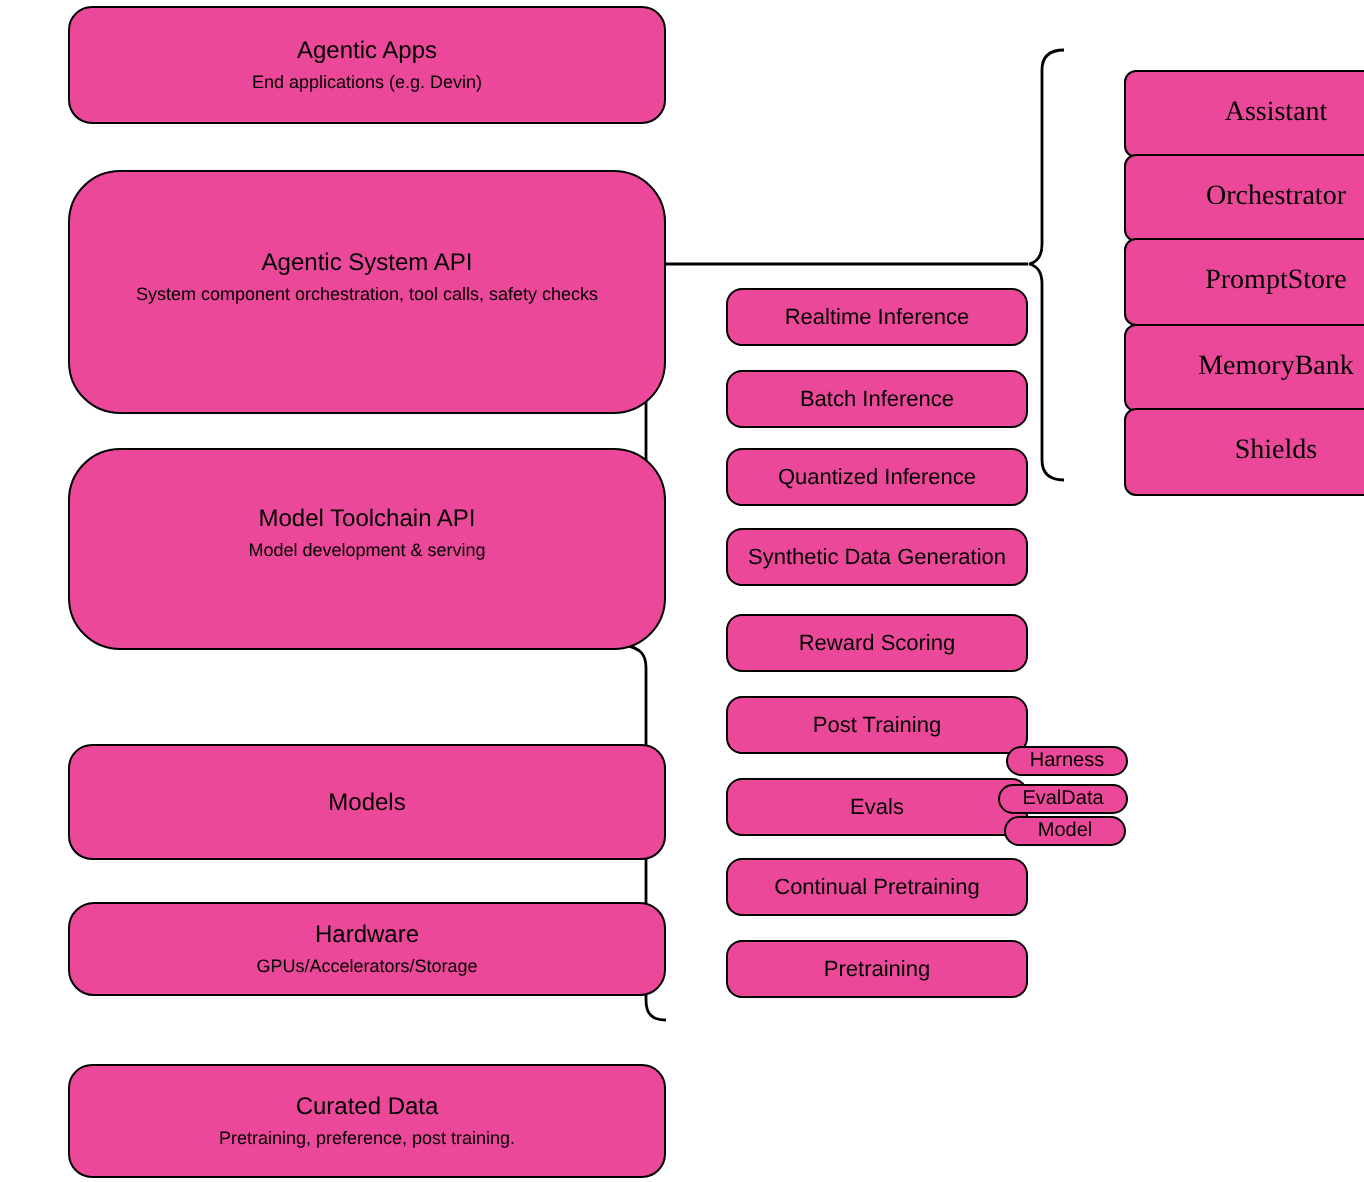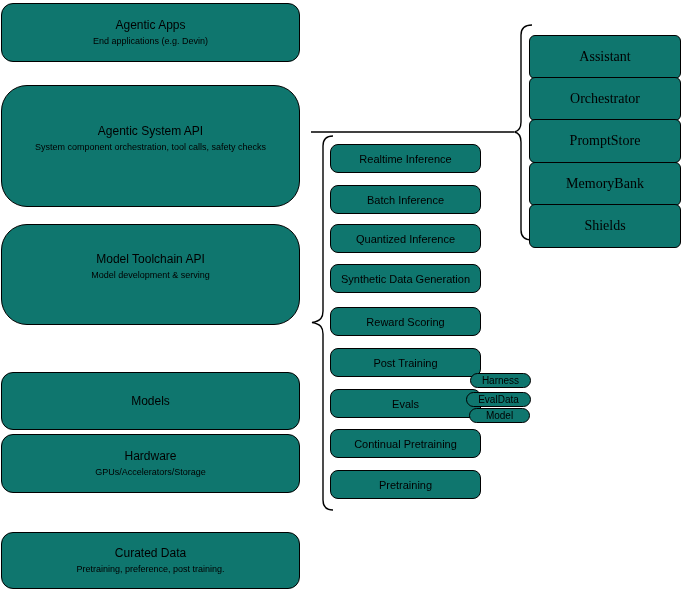--- a/index.html
+++ b/index.html
@@ -9,27 +9,28 @@
     background:#ffffff;
     font-family:"Liberation Sans", sans-serif;
     color:#000000;
     overflow:hidden;
   }
   svg.underlay { position:absolute; left:0; top:0; width:682px; height:591px; }
 
   .node {
     position:absolute;
     box-sizing:border-box;
-    background:#0f766e;
+    background:#ec4899;
     border:1.4px solid #000000;
     display:flex;
     flex-direction:column;
     align-items:center;
     justify-content:center;
     text-align:center;
+    margin-left:33px;
   }
 
   
   .lbox { left:1px; width:299px; border-radius:12px; }
   .lbox.big { border-radius:26px; padding-bottom:16px; }
   .lbox .title { font-size:12px; line-height:15px; }
   .lbox .subtitle { font-size:9px; line-height:11px; margin-top:3px; }
 
   
   .mbox { left:330px; width:151px; height:29px; border-radius:8px; font-size:11px; }
@@ -72,21 +73,21 @@
 
     <div class="node lbox big" style="top:224px;height:101px;">
       <div class="title">Model Toolchain API</div>
       <div class="subtitle">Model development &amp; serving</div>
     </div>
 
     <div class="node lbox" style="top:372px;height:58px;">
       <div class="title">Models</div>
     </div>
 
-    <div class="node lbox" style="top:434px;height:59px;">
+    <div class="node lbox" style="top:451px;height:47px;border-radius:13px;">
       <div class="title">Hardware</div>
       <div class="subtitle">GPUs/Accelerators/Storage</div>
     </div>
 
     <div class="node lbox" style="top:532px;height:57px;">
       <div class="title">Curated Data</div>
       <div class="subtitle">Pretraining, preference, post training.</div>
     </div>
 
   </div>

